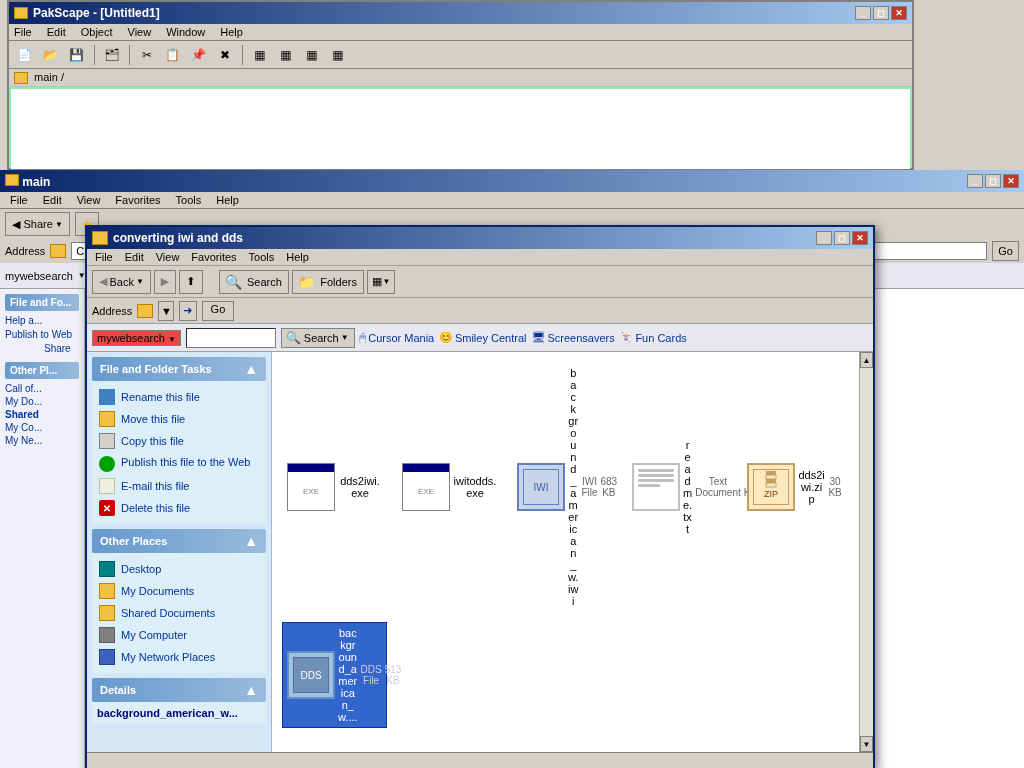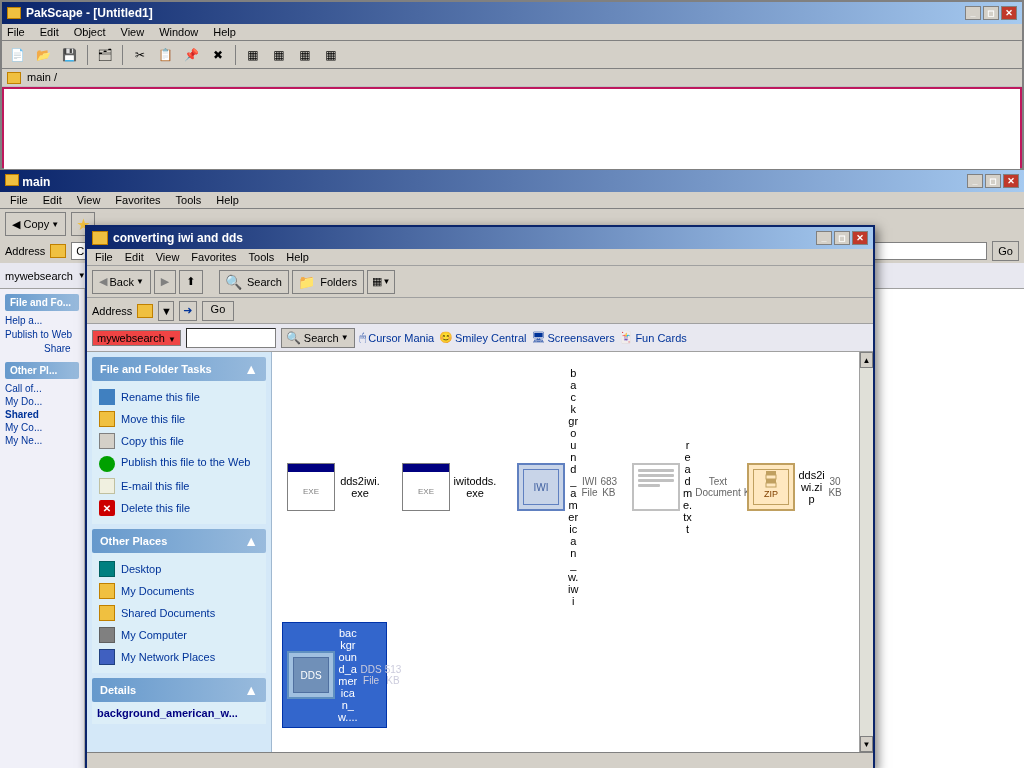--- a/index.html
+++ b/index.html
@@ -1,21 +1,21 @@
 <!DOCTYPE html>
 <html><head>
   <meta charset="utf-8">
   <style>
     * { margin: 0; padding: 0; box-sizing: border-box; }
     body { font-family: 'Tahoma', 'Arial', sans-serif; font-size: 11px; background: #d4d0c8; overflow: hidden; width: 1024px; height: 768px; position: relative; }
 
     
     .pakscape-window {
-      position: absolute; top: 0; left: 0; width: 1024px; height: 170px;
-      background: #be185d;
+      position: absolute; top: 0; left: 7px; width: 907px; height: 170px;
+      background: #86efac;
       border: 2px solid #808080;
     }
     .pakscape-titlebar {
       background: linear-gradient(to right, #0a246a, #a6caf0);
       color: white; padding: 3px 5px; font-weight: bold; font-size: 12px;
       display: flex; align-items: center; justify-content: space-between;
       height: 22px;
     }
     .pakscape-titlebar .title-left { display: flex; align-items: center; gap: 5px; }
     .win-controls { display: flex; gap: 2px; }
@@ -229,21 +229,21 @@
   <div class="ie-back-menubar">
     <span>File</span>
     <span>Edit</span>
     <span>View</span>
     <span>Favorites</span>
     <span>Tools</span>
     <span>Help</span>
   </div>
   <div class="ie-back-toolbar">
     <div class="nav-btn">
-      <span>◀ Copy</span>
+      <span>◀ Share</span>
         <span style="font-size:8px;">▼</span>
     </div>
     <div style="background:#d4d0c8;border:1px solid #808080;padding:2px 4px;font-size:11px;height:24px;display:flex;align-items:center;">
       <span style="font-size:16px;color:#f0c040;">★</span>
     </div>
   </div>
   <div class="ie-back-address">
     <span class="address-label">Address</span>
     <span style="background:#f0c040;width:16px;height:14px;display:inline-block;border:1px solid #c08000;"></span>
     <input class="address-box-back" value="C:\Doc..." readonly="" style="">

